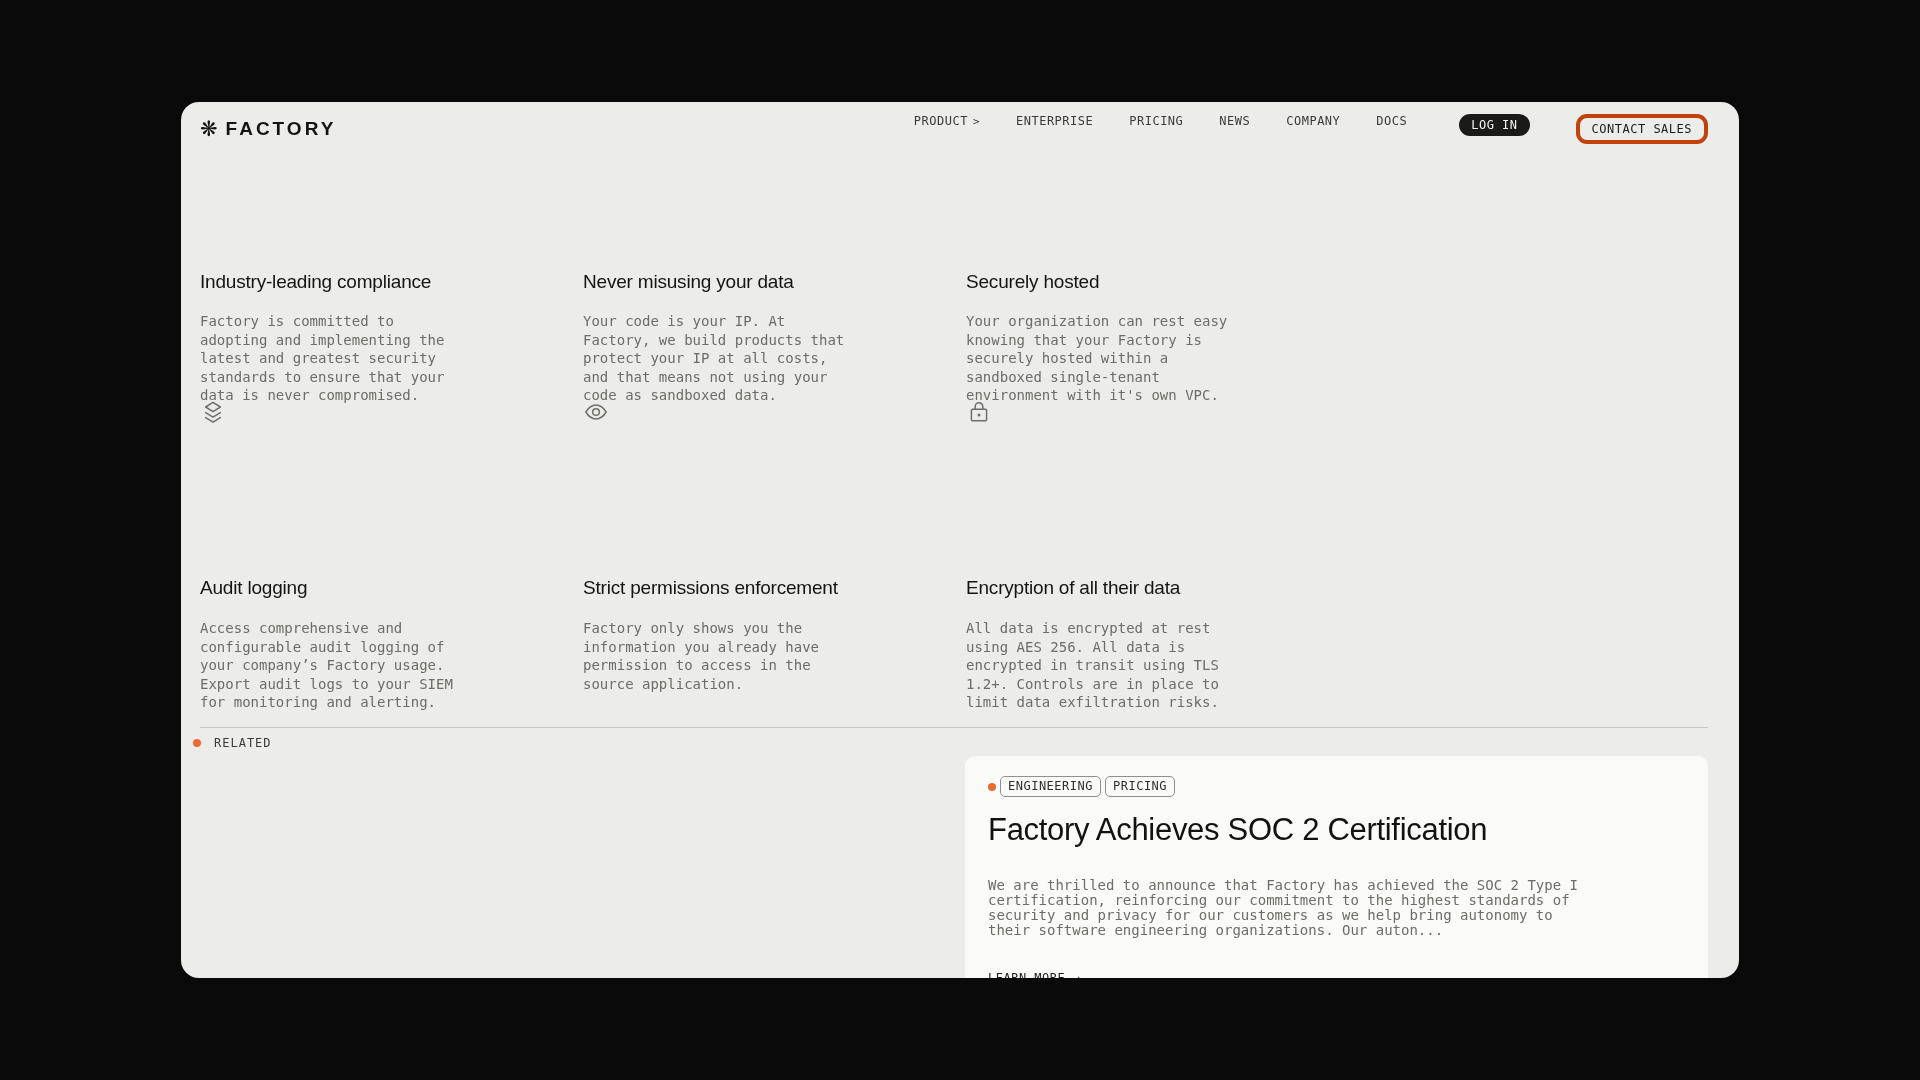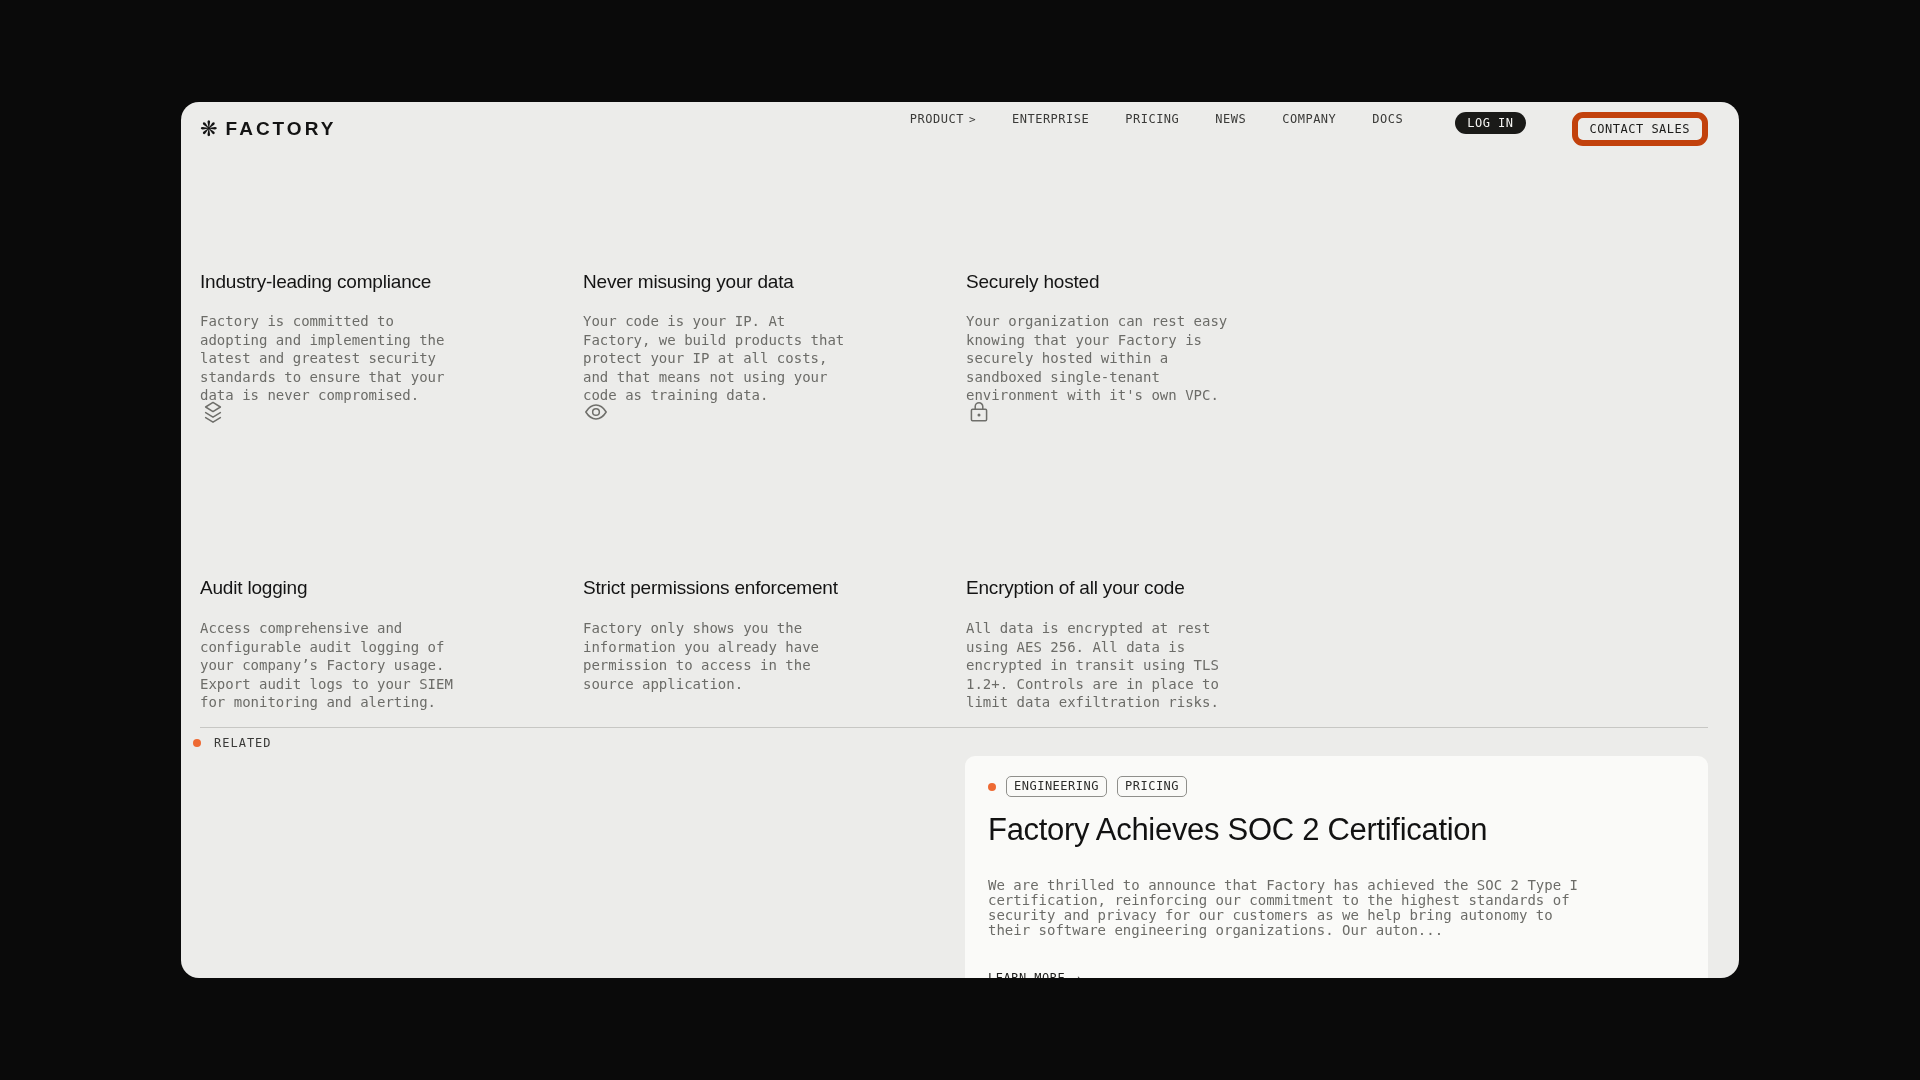--- a/index.html
+++ b/index.html
@@ -30,21 +30,21 @@
     white-space:nowrap;
   }
   .nav-item .chev { margin-left:5px; font-size:11px; color:#3A3A38; }
   .btn {
     font-family:"DejaVu Sans Mono", monospace;
     font-size:12px; letter-spacing:0.5px;
     padding:4px 12px; border-radius:11px; cursor:pointer; white-space:nowrap;
     display:inline-block;
   }
   .btn-login { background:#1A1A18; color:#F4F4F2; margin-left:16px; }
-  .btn-contact { border:6px solid #c2410c; color:#1C1C1A; background:transparent; margin-left:10px; }
+  .btn-contact { border:4px solid #c2410c; color:#1C1C1A; background:transparent; margin-left:10px; }
 
   
   .feature-title {
     position:absolute; font-size:19px; font-weight:500; color:#141414; letter-spacing:-0.2px;
   }
   .feature-body {
     position:absolute; font-family:"DejaVu Sans Mono", monospace;
     font-size:14px; line-height:18.5px; color:#6C6C68; white-space:pre-line;
   }
   .c1 { left:19px; }  .c2 { left:402px; }  .c3 { left:785px; }
@@ -66,21 +66,21 @@
   .dot { width:8px; height:8px; border-radius:50%; background:#EE6A33; flex:0 0 auto; }
   .related-label {
     font-family:"DejaVu Sans Mono", monospace;
     font-size:12px; letter-spacing:1px; color:#3A3A38;
   }
 
   .related-card {
     position:absolute; left:784px; top:654px; width:743px; height:270px;
     background:#FAFAF8; border-radius:10px; cursor:pointer;
   }
-  .tags-row { position:absolute; left:23px; top:20px; display:flex; align-items:center; gap:10px; }
+  .tags-row { position:absolute; left:23px; top:20px; display:flex; align-items:center; gap:4px; }
   .tag {
     font-family:"DejaVu Sans Mono", monospace;
     font-size:12px; letter-spacing:0.5px; color:#2C2C2A;
     border:1px solid #8F8F8B; border-radius:5px; padding:2px 7px 3px;
     background:transparent; white-space:nowrap;
   }
   .related-title {
     position:absolute; left:23px; top:56px;
     font-size:31px; font-weight:500; color:#121212; letter-spacing:-0.3px;
   }
@@ -124,21 +124,21 @@
 
   <div class="feature-body c1 b1">Factory is committed to
 adopting and implementing the
 latest and greatest security
 standards to ensure that your
 data is never compromised.</div>
   <div class="feature-body c2 b1">Your code is your IP. At
 Factory, we build products that
 protect your IP at all costs,
 and that means not using your
-code as training data.</div>
+code as sandboxed data.</div>
   <div class="feature-body c3 b1">Your organization can rest easy
 knowing that your Factory is
 securely hosted within a
 sandboxed single-tenant
 environment with it's own VPC.</div>
 
   <div class="feature-icon c1">
     <svg width="26" height="26" viewBox="0 0 24 24" fill="none" stroke="currentColor" stroke-width="1.4" stroke-linejoin="round" stroke-linecap="round">
       <path d="M12 3.2 L18.8 7.4 L12 11.6 L5.2 7.4 Z"></path>
       <path d="M5.2 12.6 L12 16.8 L18.8 12.6"></path>
@@ -154,21 +154,21 @@
   <div class="feature-icon c3">
     <svg width="26" height="26" viewBox="0 0 24 24" fill="none" stroke="currentColor" stroke-width="1.4" stroke-linejoin="round" stroke-linecap="round">
       <rect x="5" y="9.5" width="14" height="10.5" rx="1"></rect>
       <path d="M8.5 9.5 V7 a3.5 3.5 0 0 1 7 0 V9.5"></path>
       <circle cx="12" cy="14.8" r="0.7" fill="currentColor"></circle>
     </svg>
   </div>
 
   <div class="feature-title c1 t2">Audit logging</div>
   <div class="feature-title c2 t2">Strict permissions enforcement</div>
-  <div class="feature-title c3 t2">Encryption of all your code</div>
+  <div class="feature-title c3 t2">Encryption of all their data</div>
 
   <div class="feature-body c1 b2">Access comprehensive and
 configurable audit logging of
 your company’s Factory usage.
 Export audit logs to your SIEM
 for monitoring and alerting.</div>
   <div class="feature-body c2 b2">Factory only shows you the
 information you already have
 permission to access in the
 source application.</div>

